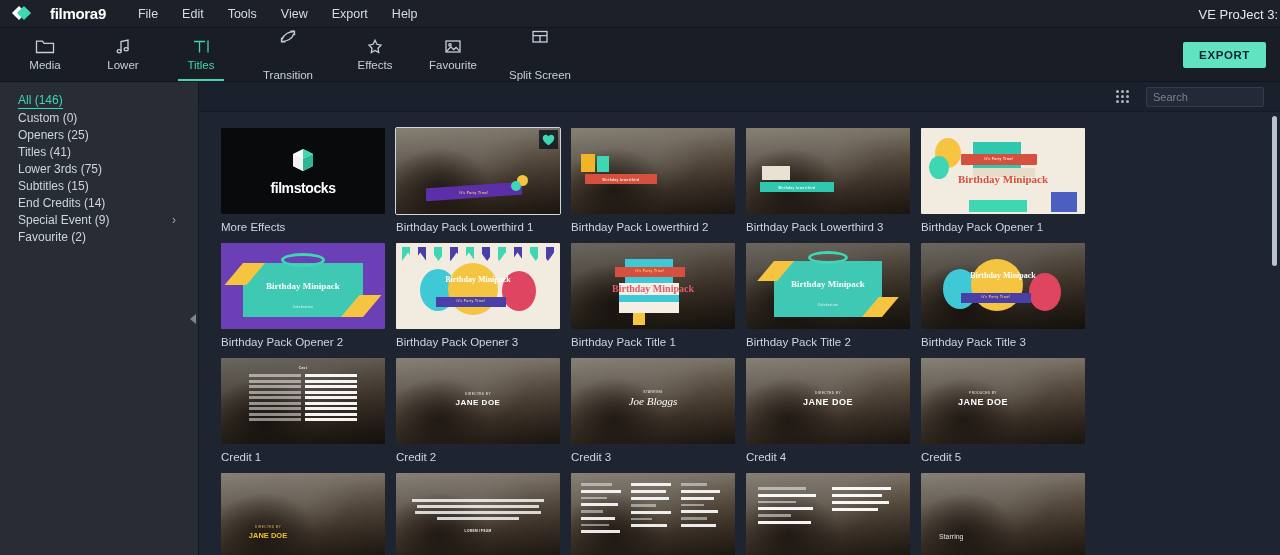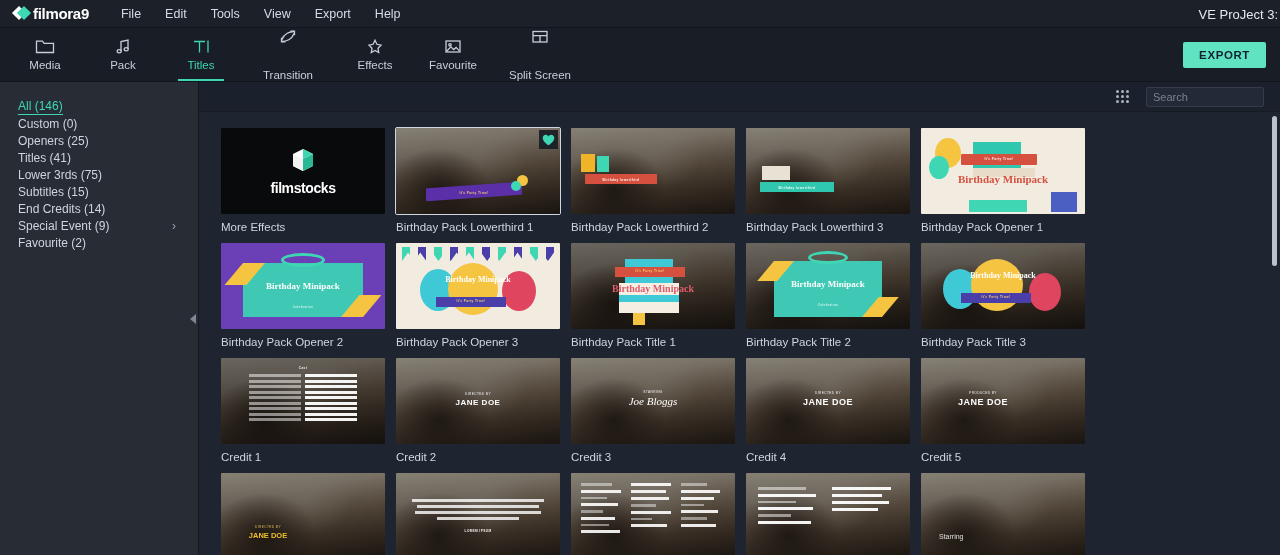--- a/index.html
+++ b/index.html
@@ -12,21 +12,21 @@
     -webkit-font-smoothing: antialiased;
   }
 
   
   .titlebar {
     height: 28px; background: #1b2029;
     display: flex; align-items: center;
     position: relative;
     border-bottom: 1px solid #11151d;
   }
-  .logo-wrap { display: flex; align-items: center; padding-left: 14px; gap: 2px; }
+  .logo-wrap { display: flex; align-items: center; padding-left: 14px; gap: 19px; }
   .logo-mark { width: 17px; height: 17px; position: relative; }
   .logo-mark .d1, .logo-mark .d2 {
     position: absolute; width: 10px; height: 10px; transform: rotate(45deg);
   }
   .logo-mark .d1 { background: #ffffff; left: 0; top: 3px; }
   .logo-mark .d2 { background: #3fd6b4; left: 5px; top: 3px; }
   .logo-text {
     font-size: 15px; font-weight: bold; color: #ffffff; letter-spacing: -0.3px;
   }
   .menubar { display: flex; align-items: center; margin-left: 20px; gap: 0; }
@@ -67,21 +67,21 @@
     letter-spacing: 0.6px; padding: 7px 16px; border: none; border-radius: 2px;
     cursor: pointer;
   }
 
   
   .body { display: flex; height: calc(555px - 28px - 54px); }
 
   
   .sidebar {
     width: 199px; background: #272c35; flex: 0 0 199px;
-    padding-top: 16px; position: relative;
+    padding-top: 10px; position: relative;
     border-right: 1px solid #14181f;
   }
   .cat {
     height: 17px; display: flex; align-items: center;
     padding-left: 18px; font-size: 12px; color: #ced5e0; cursor: pointer;
     position: relative; margin-bottom: 0;
   }
   .cat-list { display: flex; flex-direction: column; gap: 0; }
   .cat.active .cat-text {
     color: #3fd6b4; border-bottom: 1px solid #3fd6b4; padding-bottom: 1px;
@@ -223,21 +223,21 @@
     </div>
 
     <div class="tab">
       <span>
         <svg width="20" height="17" viewBox="0 0 20 17" fill="none" stroke="currentColor" stroke-width="1.3">
           <path d="M8 13V3.5l7-1.4V11"></path>
           <ellipse cx="6.2" cy="13.2" rx="2" ry="1.6"></ellipse>
           <ellipse cx="13.2" cy="11.2" rx="2" ry="1.6"></ellipse>
         </svg>
       </span>
-      <span class="tab-label">Pack</span>
+      <span class="tab-label">Lower</span>
     </div>
 
     <div class="tab active">
       <span>
         <svg width="20" height="17" viewBox="0 0 20 17" fill="none" stroke="currentColor" stroke-width="1.3">
           <path d="M3 3.5h11M8.5 3.5v11"></path>
             <path d="M17 2.5v12"></path>
         </svg>
       </span>
       <span class="tab-label">Titles</span>

